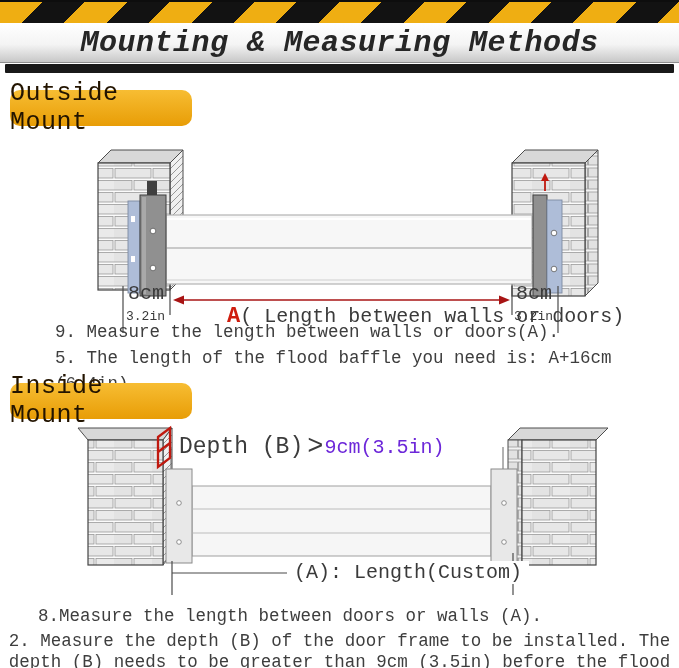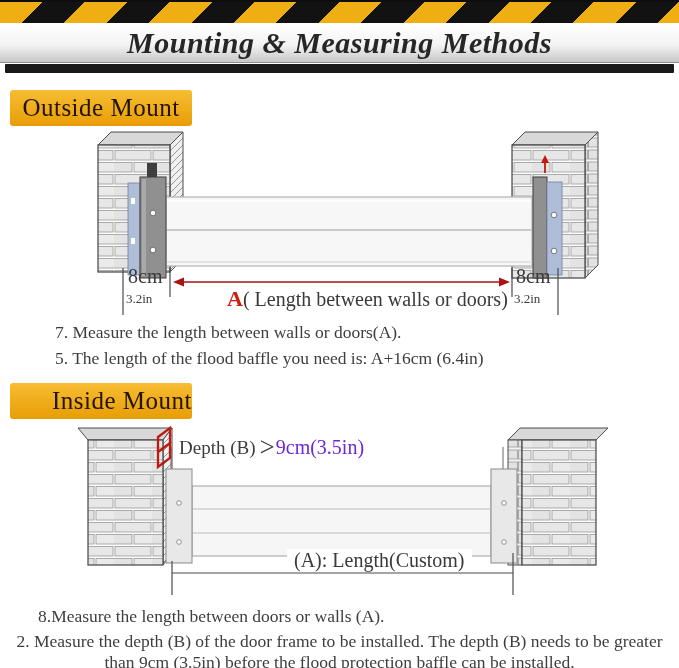--- a/index.html
+++ b/index.html
@@ -1,52 +1,52 @@
 <!DOCTYPE html>
 <html><head>
 <meta charset="utf-8">
 <style>
   html,body{margin:0;padding:0;background:#fff;}
   .page{position:relative;width:679px;height:668px;background:#ffffff;overflow:hidden;
-        font-family:Liberation Serif, serif;color:#3c3c3c;}
+        font-family:Liberation Mono, monospace;color:#3c3c3c;}
 
   
   .hazard{position:absolute;left:0;top:0;width:679px;height:23px;
     background:repeating-linear-gradient(135deg,#efae12 0 30px,#121212 30px 60px);
     border-top:2px solid #0d0d0d;box-sizing:border-box;}
   .titlebar{position:absolute;left:0;top:23px;width:679px;height:40px;
     background:linear-gradient(180deg,#ffffff 0%,#f4f4f4 55%,#c8c8c8 100%);
     border-bottom:1px solid #8f8f8f;display:flex;align-items:center;justify-content:center;box-sizing:border-box;}
   .title{font-size:30px;font-weight:bold;font-style:italic;color:#262626;letter-spacing:.5px;}
   .darkbar{position:absolute;left:5px;top:64px;width:669px;height:9px;background:#191919;border-radius:1px;}
 
   
-  .badge{position:absolute;left:10px;width:182px;height:36px;border-radius:3px;
+  .badge{position:absolute;left:10px;width:182px;height:36px;border-radius:10px;
     background:linear-gradient(180deg,#f7bd33,#e89d06);
     display:flex;align-items:center;justify-content:center;
     font-size:25px;color:#231400;letter-spacing:.5px;}
   .badge.outside{top:90px;}
   .badge.inside{top:383px;justify-content:flex-end;}
 
   
   .dia{position:absolute;left:0;width:679px;}
-  .dia-out{top:125px;height:192px;}
+  .dia-out{top:143px;height:192px;}
   .dia-in{top:425px;height:178px;}
   .dia svg{position:absolute;left:0;top:0;}
 
   .mlabel{position:absolute;font-size:20px;color:#3a3a3a;line-height:20px;white-space:nowrap;}
   .mlabel.small{font-size:13px;}
   .alabel{position:absolute;left:227px;top:161px;white-space:nowrap;}
   .alabel .a{font-size:22px;font-weight:bold;color:#cf1d0e;}
   .alabel .rest{font-size:20px;color:#3a3a3a;}
   .depthlabel{position:absolute;left:179px;top:7px;white-space:nowrap;display:flex;align-items:center;}
-  .depthlabel .d1{font-size:19px;color:#3c3c3c;}
+  .depthlabel .d1{font-size:23px;color:#3c3c3c;}
   .depthlabel .gt{font-size:27px;color:#3c3c3c;margin:0 1px 0 4px;}
   .depthlabel .d2{font-size:20px;color:#6d28d9;}
-  .lenlabel{position:absolute;left:287px;top:124px;background:#ffffff;padding:0 7px;
+  .lenlabel{position:absolute;left:287px;top:136px;background:#ffffff;padding:0 7px;
     font-size:20px;color:#3a3a3a;white-space:nowrap;}
 
   
   .steps-out{position:absolute;left:55px;top:319px;font-size:17.5px;line-height:26px;color:#3e3e3e;}
   .step-in-1{position:absolute;left:38px;top:606px;font-size:17.5px;color:#3e3e3e;}
   .step-in-2{position:absolute;left:0;top:631px;width:679px;box-sizing:border-box;padding:0 6px;
     text-align:center;font-size:17.5px;line-height:21px;color:#3e3e3e;}
 </style>
 </head>
 <body>
@@ -139,21 +139,21 @@
     <div class="mlabel" style="left:128px;top:141px;">8cm</div>
     <div class="mlabel small" style="left:126px;top:164px;">3.2in</div>
     <div class="mlabel" style="left:516px;top:141px;">8cm</div>
     <div class="mlabel small" style="left:514px;top:164px;">3.2in</div>
     <div class="alabel">
       <span class="a">A</span><span class="rest">( Length between walls or doors)</span>
     </div>
   </div>
 
   <div class="steps-out">
-    <div>7. Measure the length between walls or doors(A).</div>
+    <div>9. Measure the length between walls or doors(A).</div>
     <div>5. The length of the flood baffle you need is: A+16cm (6.4in)</div>
   </div>
 
   <div class="badge inside">
     <span>Inside Mount</span>
   </div>
 
   <div class="dia dia-in">
     <svg width="679" height="178">
 

